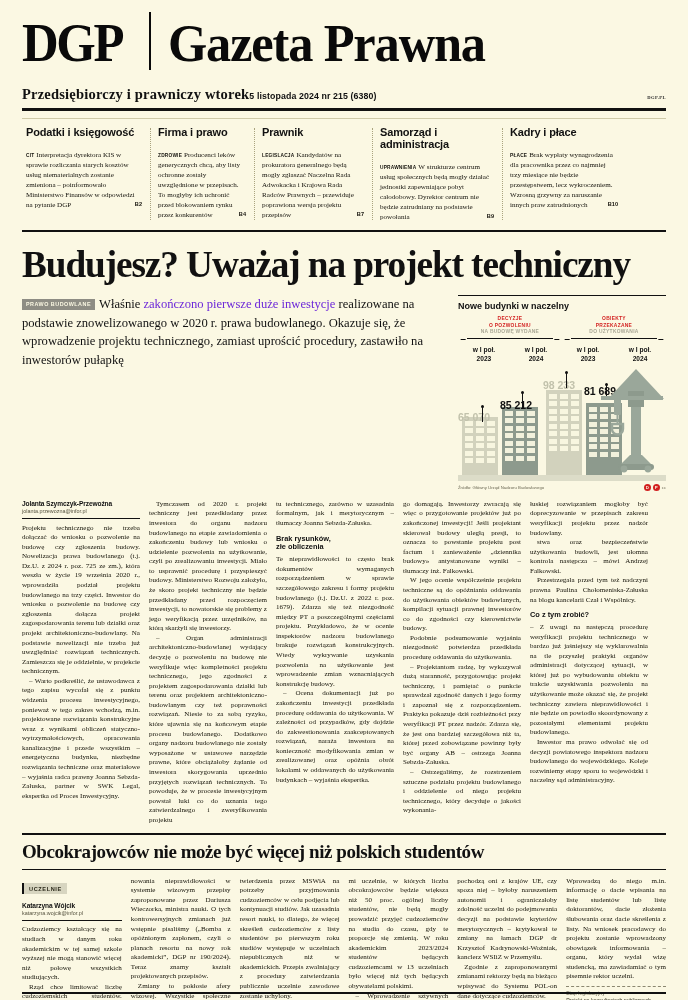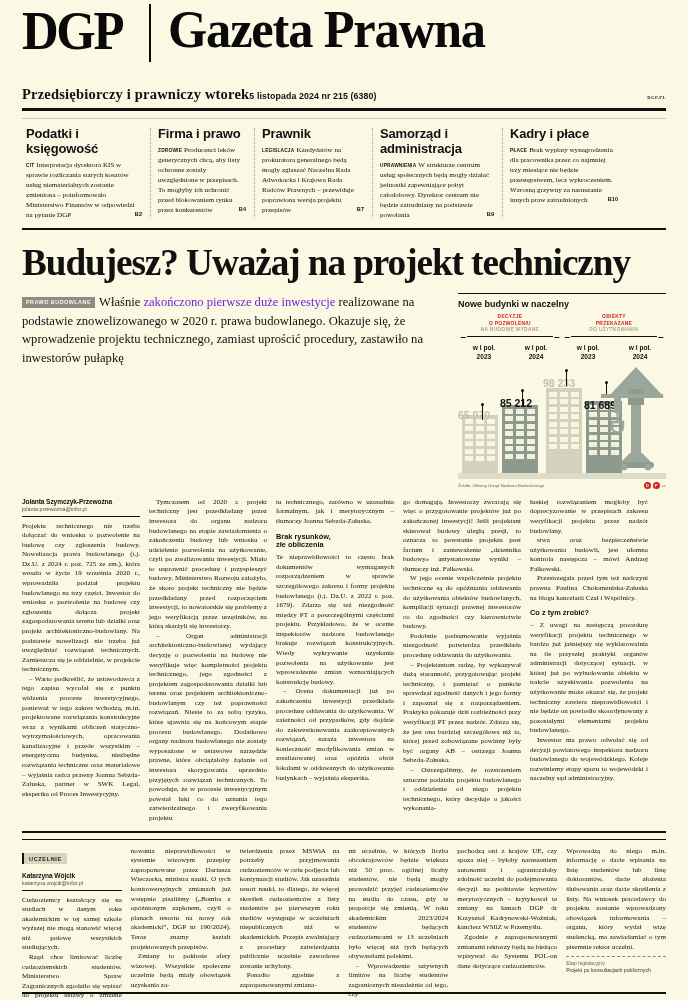--- a/index.html
+++ b/index.html
@@ -6,21 +6,21 @@
   html, body {
     width: 688px; height: 1000px;
     background: #fbf8e3;
     font-family: "Liberation Serif", serif;
     color: #111;
     overflow: hidden;
   }
   .page { width: 688px; height: 1000px; position: relative; padding: 0 22px; background:#fbf8e3; }
 
   
-  .masthead { display: flex; align-items: flex-start; padding-top: 4px; height: 70px; }
+  .masthead { display: flex; align-items: flex-end; padding-top: 4px; height: 70px; }
   .logo-dgp {
     font-family: "Liberation Serif", serif;
     font-weight: 700; font-size: 54px; letter-spacing: -2.5px;
     line-height: 1; color: #0a0a0a; transform: scaleX(0.94);
     transform-origin: left center;
   }
   .logo-sep { width: 2px; background: #0a0a0a; height: 58px; margin: 0 17px 0 20px; }
   .logo-gazeta {
     font-family: "Liberation Serif", serif;
     font-weight: 700; font-size: 52px; letter-spacing: -1.2px;
@@ -46,21 +46,21 @@
     border-top: 0.7px solid #cfcaa8;
   }
   .teaser { padding: 0 8px; position: relative; }
   .teaser + .teaser::before {
     content: ""; position: absolute; left: 0; top: 2px; bottom: 2px;
     border-left: 0.7px dotted #a9a37e;
   }
   .teaser:first-child { padding-left: 4px; }
   .teaser-title {
     font-family: "Liberation Sans", sans-serif;
-    font-weight: 700; font-size: 13px; margin-bottom: 4px; letter-spacing: -0.15px;
+    font-weight: 700; font-size: 11px; margin-bottom: 12px; letter-spacing: -0.15px;
   }
   .teaser-body {
     font-size: 7.1px; line-height: 1.42; text-align: left; color: #14120c;
   }
   .teaser-kicker {
     font-family: "Liberation Sans", sans-serif;
     font-weight: 700; font-size: 4.8px; letter-spacing: 0.2px;
     text-transform: uppercase; margin-right: 2px;
   }
   .teaser-page {
@@ -360,21 +360,21 @@
               <div class="win"></div>
               <div class="win"></div>
             <div class="win"></div>
               <div class="win"></div>
               <div class="win"></div>
             <div class="win"></div>
               <div class="win"></div>
               <div class="win"></div>
           </div>
         </div>
-        <div class="bld-val" style="left:126px; top:36px; color:#111;">81 689</div>
+        <div class="bld-val" style="left:126px; top:20px; color:#111;">81 689</div>
         <div class="leader" style="left:148px; top:20px; height:13px;"></div>
         <div class="leader-dot" style="left:146.7px; top:18px;"></div>
 
         <svg class="crane" width="66" height="110" viewBox="0 0 66 110">
           <polygon points="38,4 66,34 10,34" fill="#9aa79a"></polygon>
           <rect x="30" y="26" width="16" height="16" fill="#8d9a8d"></rect>
           <rect x="3" y="31" width="62" height="4" fill="#9aa79a"></rect>
           <rect x="16" y="34" width="7" height="16" rx="1" fill="#9aa79a"></rect>
           <rect x="18.5" y="50" width="2" height="9" fill="#9aa79a"></rect>
           <path d="M14 59 h11 v5 a5.5 5.5 0 0 1 -11 0 z" fill="none" stroke="#9aa79a" stroke-width="2.4"></path>
@@ -428,20 +428,21 @@
       <p>stwa oraz bezpieczeństwie użytkowania budowli, jest ułomna kontrola następcza – mówi Andrzej Falkowski.</p>
       <p>Przestrzegała przed tym też nadczyni prawna Paulina Chołomeniska-Załuska na blogu kancelarii Czał i Wspólnicy.</p>
       <div class="sub-h">Co z tym zrobić?</div>
       <p class="noindent">– Z uwagi na następczą procedurę weryfikacji projektu technicznego w bardzo już jaśniejszy się wyklarowalnia na tle przyszłej praktyki organów administracji dotyczącej sytuacji, w której już po wybudowaniu obiektu w trakcie uzyskiwania pozwolenia na użytkowanie może okazać się, że projekt techniczny zawiera nieprawidłowości i nie będzie on powiodło skoordynowany z pozostałymi elementami projektu budowlanego.</p>
       <p>Inwestor ma prawo odwołać się od decyzji powiatowego inspektora nadzoru budowlanego do wojewódzkiego. Koleje rozwiniemy etapy sporu to wojewódzki i naczelny sąd administracyjny.</p>
     </div>
   </div>
 
   <div class="rule-thin2"></div>
 
+  <div class="head2">Obcokrajowców nie może być więcej niż polskich studentów</div>
   <div class="rule-hair"></div>
 
   <div class="cols2">
     <div class="col2">
       <div class="tag-uczelnie">UCZELNIE</div>
       <div class="byline-name" style="margin-top:7px">Katarzyna Wójcik</div>
       <div class="byline-mail">katarzyna.wojcik@infor.pl</div>
       <div class="byline-rule"></div>
       <p class="noindent">Cudzoziemcy kształcący się na studiach w danym roku akademickim w tej samej szkole wyższej nie mogą stanowić więcej niż połowę wszystkich studiujących.</p>
       <p>Rząd chce limitować liczbę cudzoziemskich studentów. Ministerstwo Spraw Zagranicznych zgodziło się wpisać do projektu ustawy o zmianie niektórych ustaw w celu wyelimi-</p>

